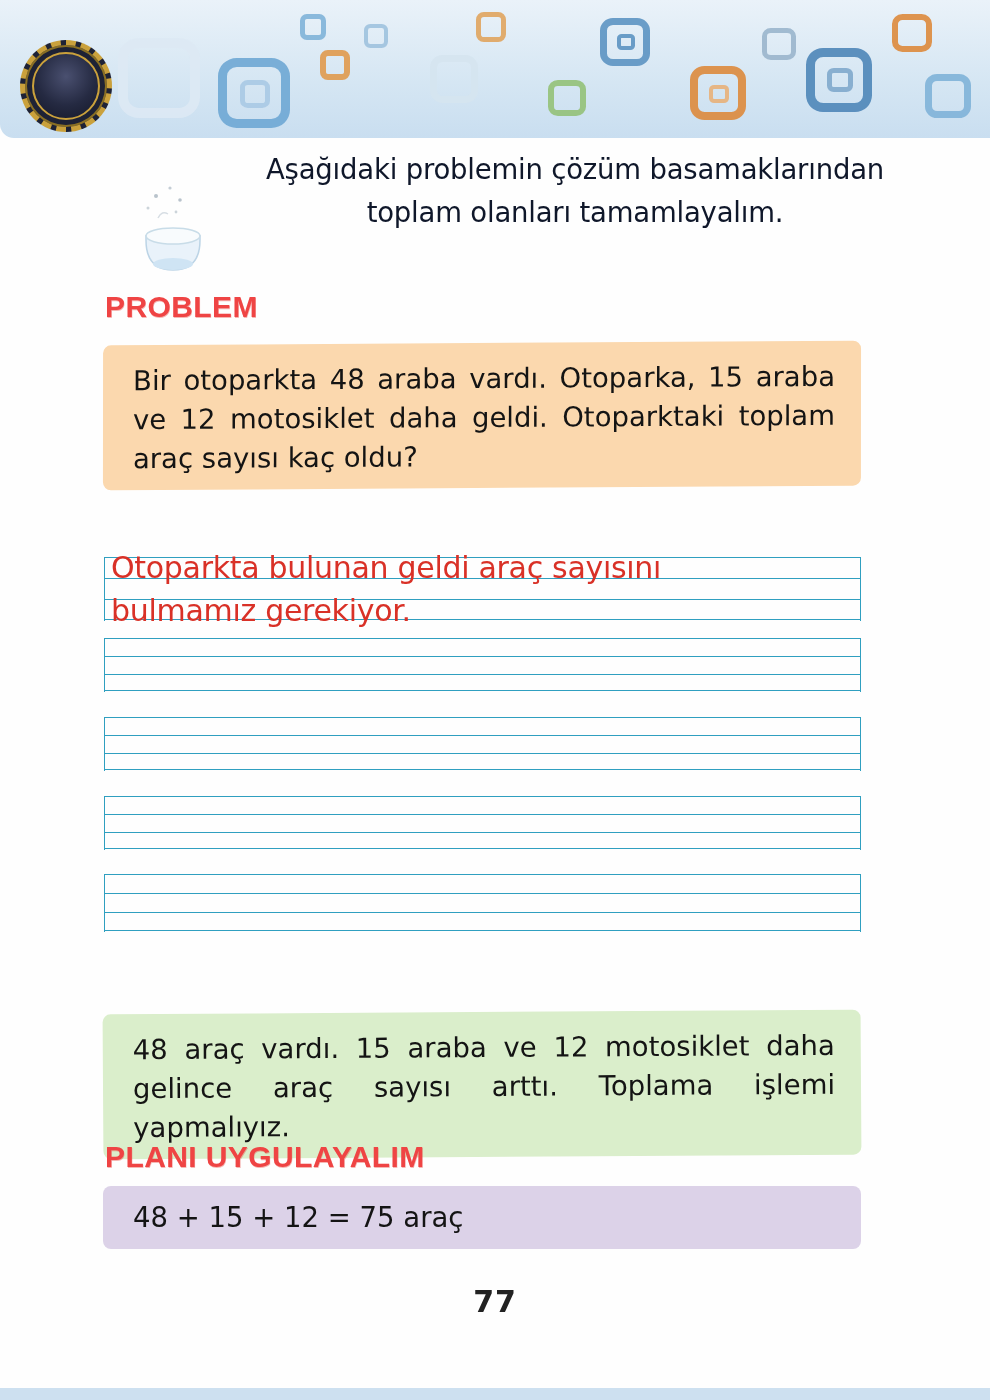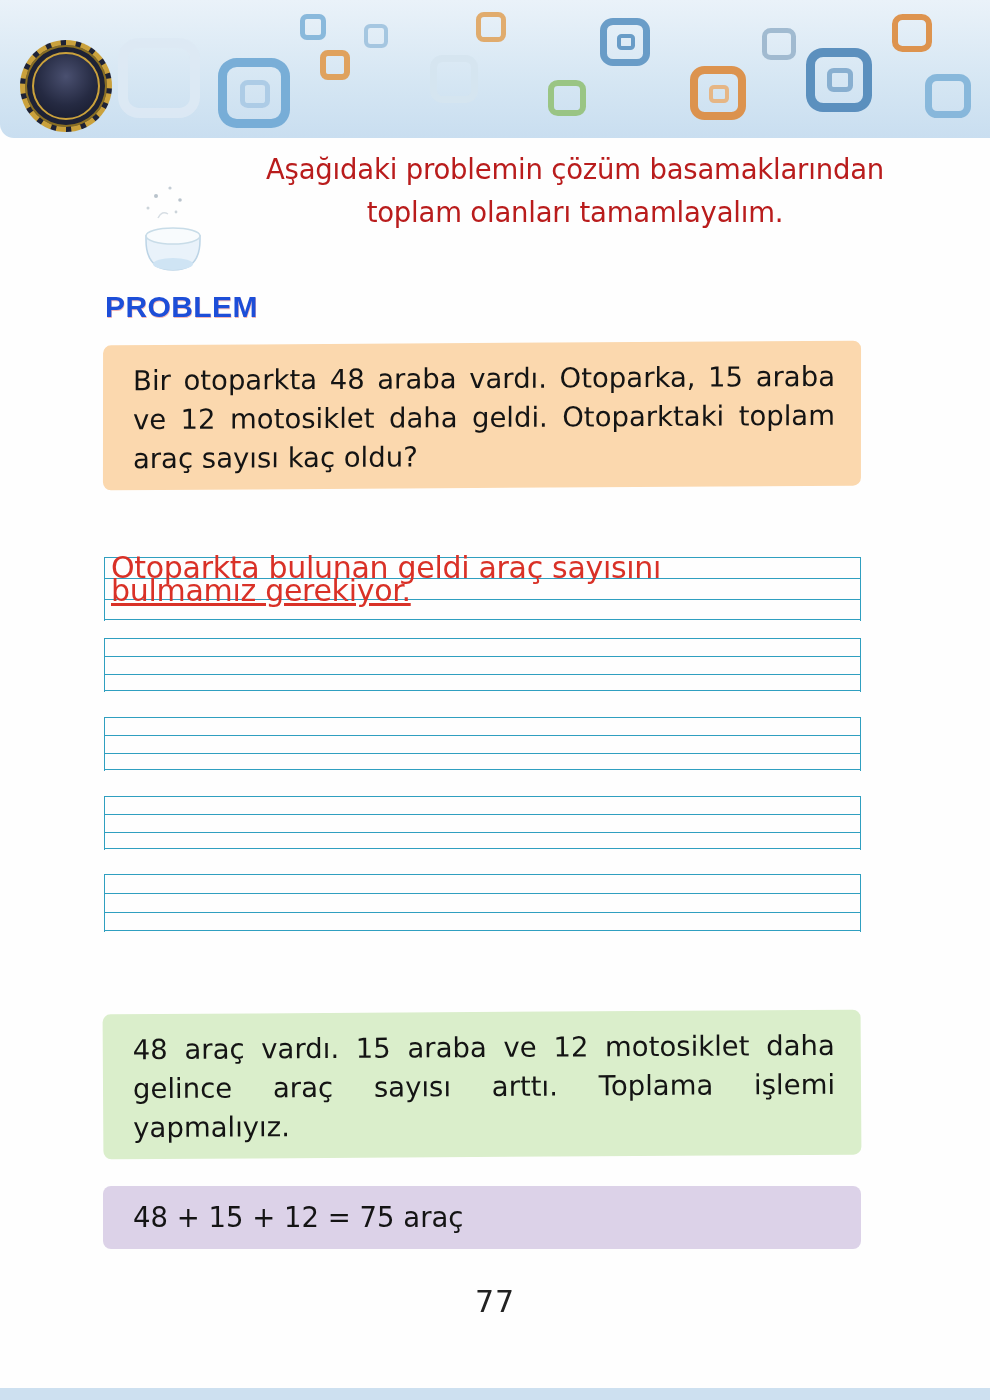--- a/index.html
+++ b/index.html
@@ -30,31 +30,31 @@
   }
   .logo-inner {
     position:absolute; inset:7px; border-radius:50%;
     background:radial-gradient(circle at 50% 35%, #4a5070 0%, #252a42 55%, #141728 100%);
     border:2px solid #caa13c;
   }
 
   
   .instruction {
     position:absolute; left:245px; top:148px; width:660px;
-    text-align:center; font-size:27.5px; line-height:1.55; color:#b91c1c;
+    text-align:center; font-size:27.5px; line-height:1.55; color:#0f172a;
     letter-spacing:-0.2px;
   }
 
   
   .cup { position:absolute; left:118px; top:178px; width:110px; height:110px; }
 
   
   .red-heading {
     position:absolute; left:105px;
-    color:#1d4ed8;
+    color:#ef4444;
     font-family:"Liberation Sans", sans-serif;
     font-weight:bold; font-size:30px; letter-spacing:0.4px;
     text-shadow:0.6px 0.6px 0 rgba(229,52,43,0.35);
   }
 
   
   .content-box {
     position:absolute; left:103px; width:758px;
     font-size:27.5px; line-height:1.42; color:#141414;
     padding:16px 26px 12px 30px;
@@ -76,21 +76,21 @@
     position:absolute; left:6px;
     color:#d93127; font-size:30px; line-height:1.1;
     font-family:"DejaVu Sans", sans-serif;
     letter-spacing:-0.3px;
     white-space:nowrap;
   }
 
   
   .page-number {
     position:absolute; left:0; right:0; top:1284px;
-    text-align:center; font-size:30px; font-weight:400; color:#222;
+    text-align:center; font-size:30px; font-weight:700; color:#222;
     letter-spacing:1px;
   }
   .bottom-band {
     position:absolute; left:0; bottom:0; width:990px; height:12px;
     background:#cde0f0;
   }
 </style>
 </head>
 <body>
 
@@ -145,21 +145,21 @@
     <span>Bir otoparkta 48 araba vardı. Otoparka, 15 araba ve 12 motosiklet daha geldi. Otoparktaki toplam araç sayısı kaç oldu?</span>
   </div>
 
 
   <div class="line-group" style="top:557px;height:64px;">
     <div class="rule" style="top:0;"></div>
     <div class="rule" style="top:21px;"></div>
     <div class="rule" style="top:42px;"></div>
     <div class="rule" style="top:62px;"></div>
     <div class="hand-red" style="top:-6px;">Otoparkta bulunan geldi araç sayısını</div>
-    <div class="hand-red" style="top:17px;text-decoration:underline;">bulmamız gerekiyor.</div>
+    <div class="hand-red" style="top:37px;">bulmamız gerekiyor.</div>
   </div>
 
   <div class="line-group" style="top:638px;height:54px;">
     <div class="rule" style="top:0;"></div>
     <div class="rule" style="top:18px;"></div>
     <div class="rule" style="top:36px;"></div>
     <div class="rule" style="top:52px;"></div>
   </div>
   <div class="line-group" style="top:717px;height:54px;">
     <div class="rule" style="top:0;"></div>
@@ -178,20 +178,21 @@
     <div class="rule" style="top:19px;"></div>
     <div class="rule" style="top:38px;"></div>
     <div class="rule" style="top:56px;"></div>
   </div>
 
   <div class="red-heading" style="top:1019px;">PLANLAYALIM</div>
   <div class="content-box plan-box">
     <span>48 araç vardı. 15 araba ve 12 motosiklet daha gelince araç sayısı arttı. Toplama işlemi yapmalıyız.</span>
   </div>
 
+  <div class="red-heading" style="top:1140px;">PLANI UYGULAYALIM</div>
   <div class="content-box apply-box">
     <span>48 + 15 + 12 = 75 araç</span>
   </div>
 
   <div class="page-number">77</div>
   <div class="bottom-band"></div>
 
 </div>
 
 </body></html>

